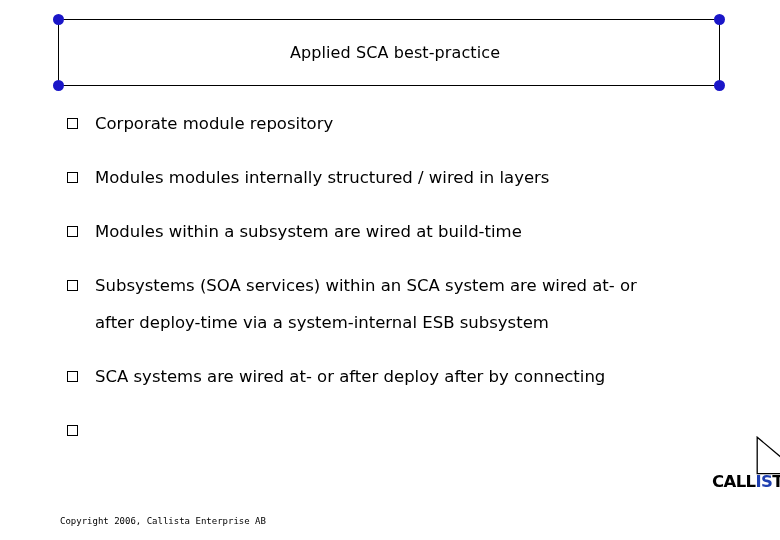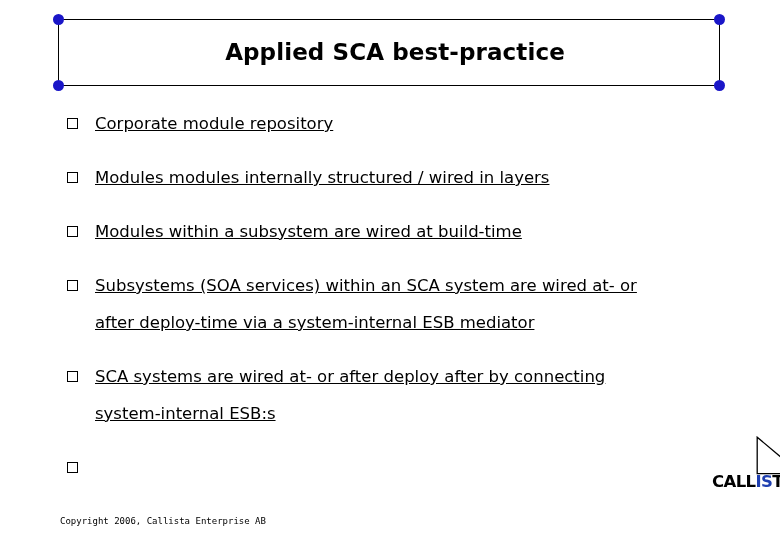--- a/index.html
+++ b/index.html
@@ -35,22 +35,22 @@
     height: 67px;
     border: 1px solid #000000;
     box-sizing: border-box;
   }
   #title-text {
     position: absolute;
     left: 12px; right: 0;
     top: 50%;
     transform: translateY(-50%);
     text-align: center;
-    font-size: 23px;
-    font-weight: bold;
+    font-size: 16px;
+    font-weight: normal;
     letter-spacing: 0.1px;
     line-height: 1.1;
     white-space: nowrap;
   }
   .handle {
     position: absolute;
     width: 11px;
     height: 11px;
     background: #1a16c8;
     border-radius: 50%;
@@ -67,21 +67,20 @@
     left: 62px;
     top: 105px;
     width: 656px;
   }
   .bullet-item {
     position: relative;
     padding-left: 33px;
     margin-bottom: 17px;
     font-size: 16.5px;
     line-height: 37px;
-    text-decoration: underline;
   }
   .bullet-item:last-child { margin-bottom: 0; }
   .bullet-marker {
     position: absolute;
     left: 5px;
     top: 13px;
     width: 9px;
     height: 9px;
     border: 1.6px solid #000000;
     box-sizing: content-box;
@@ -155,27 +154,26 @@
     </div>
 
     <div class="bullet-item">
       <span class="bullet-marker"></span>
       <span class="bullet-line">Modules within a subsystem are wired at build-time</span>
     </div>
 
     <div class="bullet-item">
       <span class="bullet-marker"></span>
       <span class="bullet-line">Subsystems (SOA services) within an SCA system are wired at- or</span>
-      <span class="bullet-line">after deploy-time via a system-internal ESB mediator</span>
+      <span class="bullet-line">after deploy-time via a system-internal ESB subsystem</span>
     </div>
 
     <div class="bullet-item">
       <span class="bullet-marker"></span>
       <span class="bullet-line">SCA systems are wired at- or after deploy after by connecting</span>
-      <span class="bullet-line">system-internal ESB:s</span>
     </div>
 
     <div class="bullet-item">
       <span class="bullet-marker"></span>
     </div>
 
   </div>
 
   <div id="copyright">Copyright 2006, Callista Enterprise AB</div>
 

